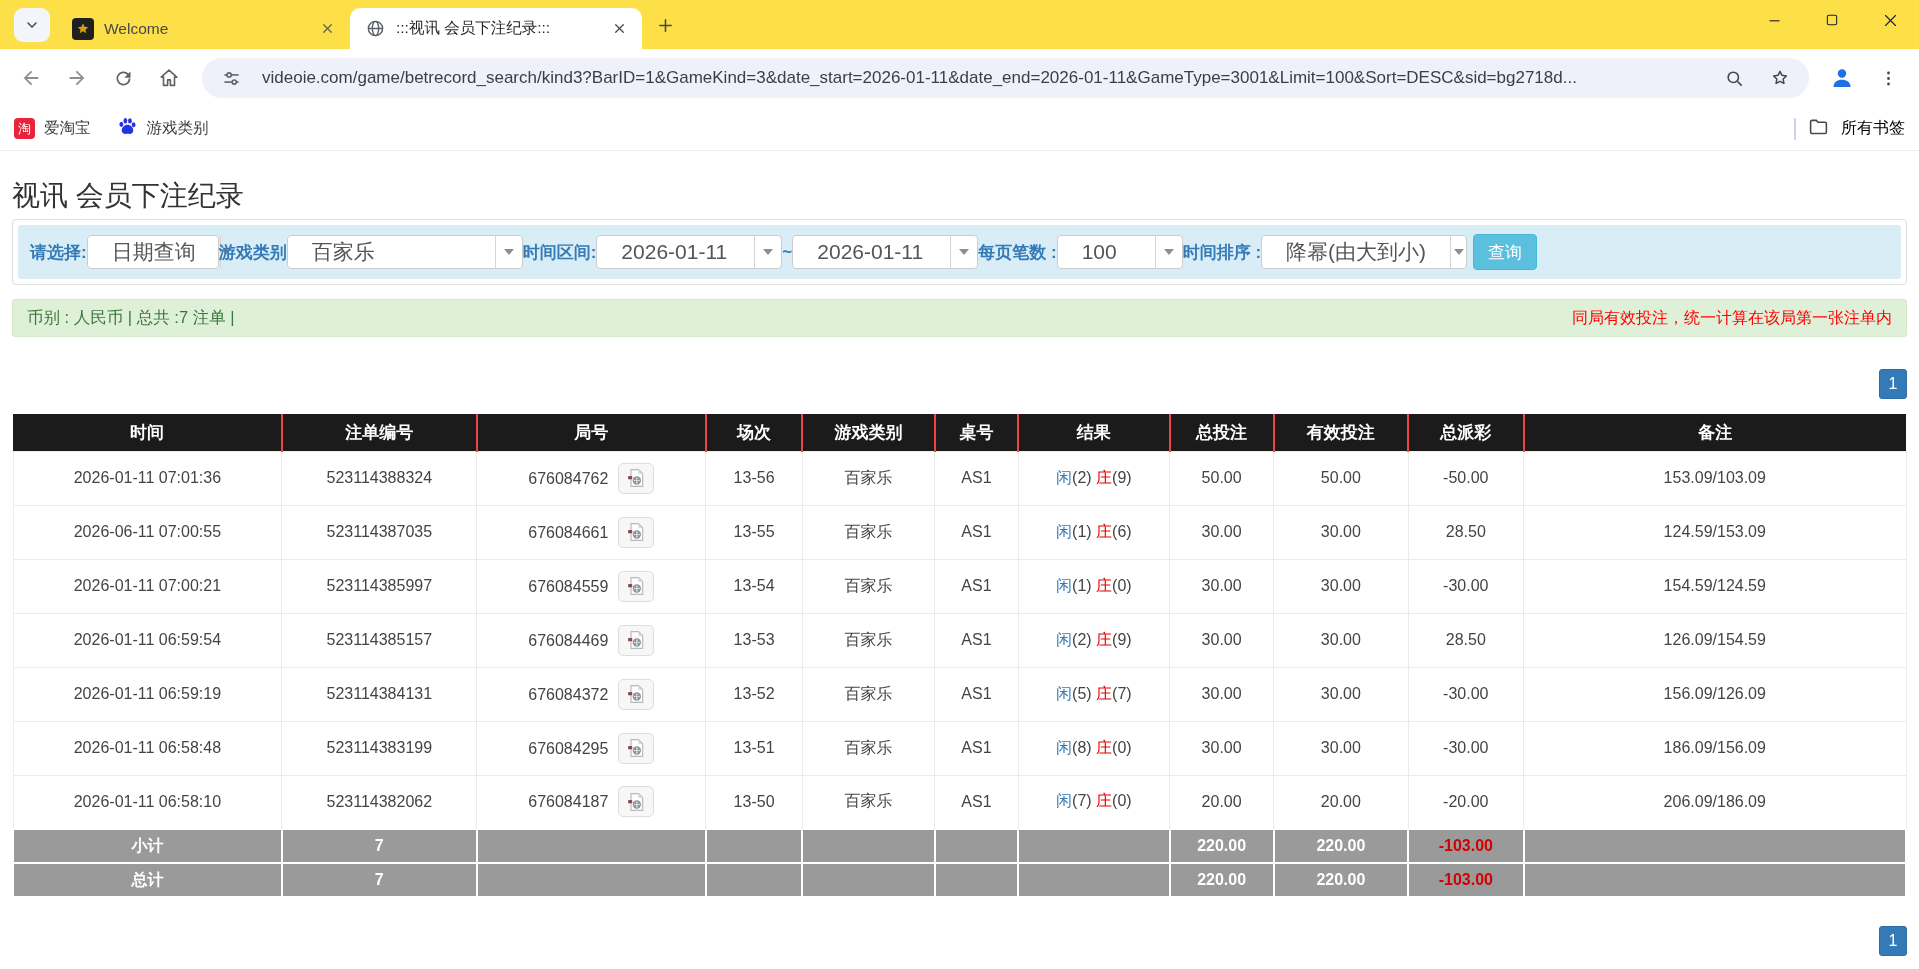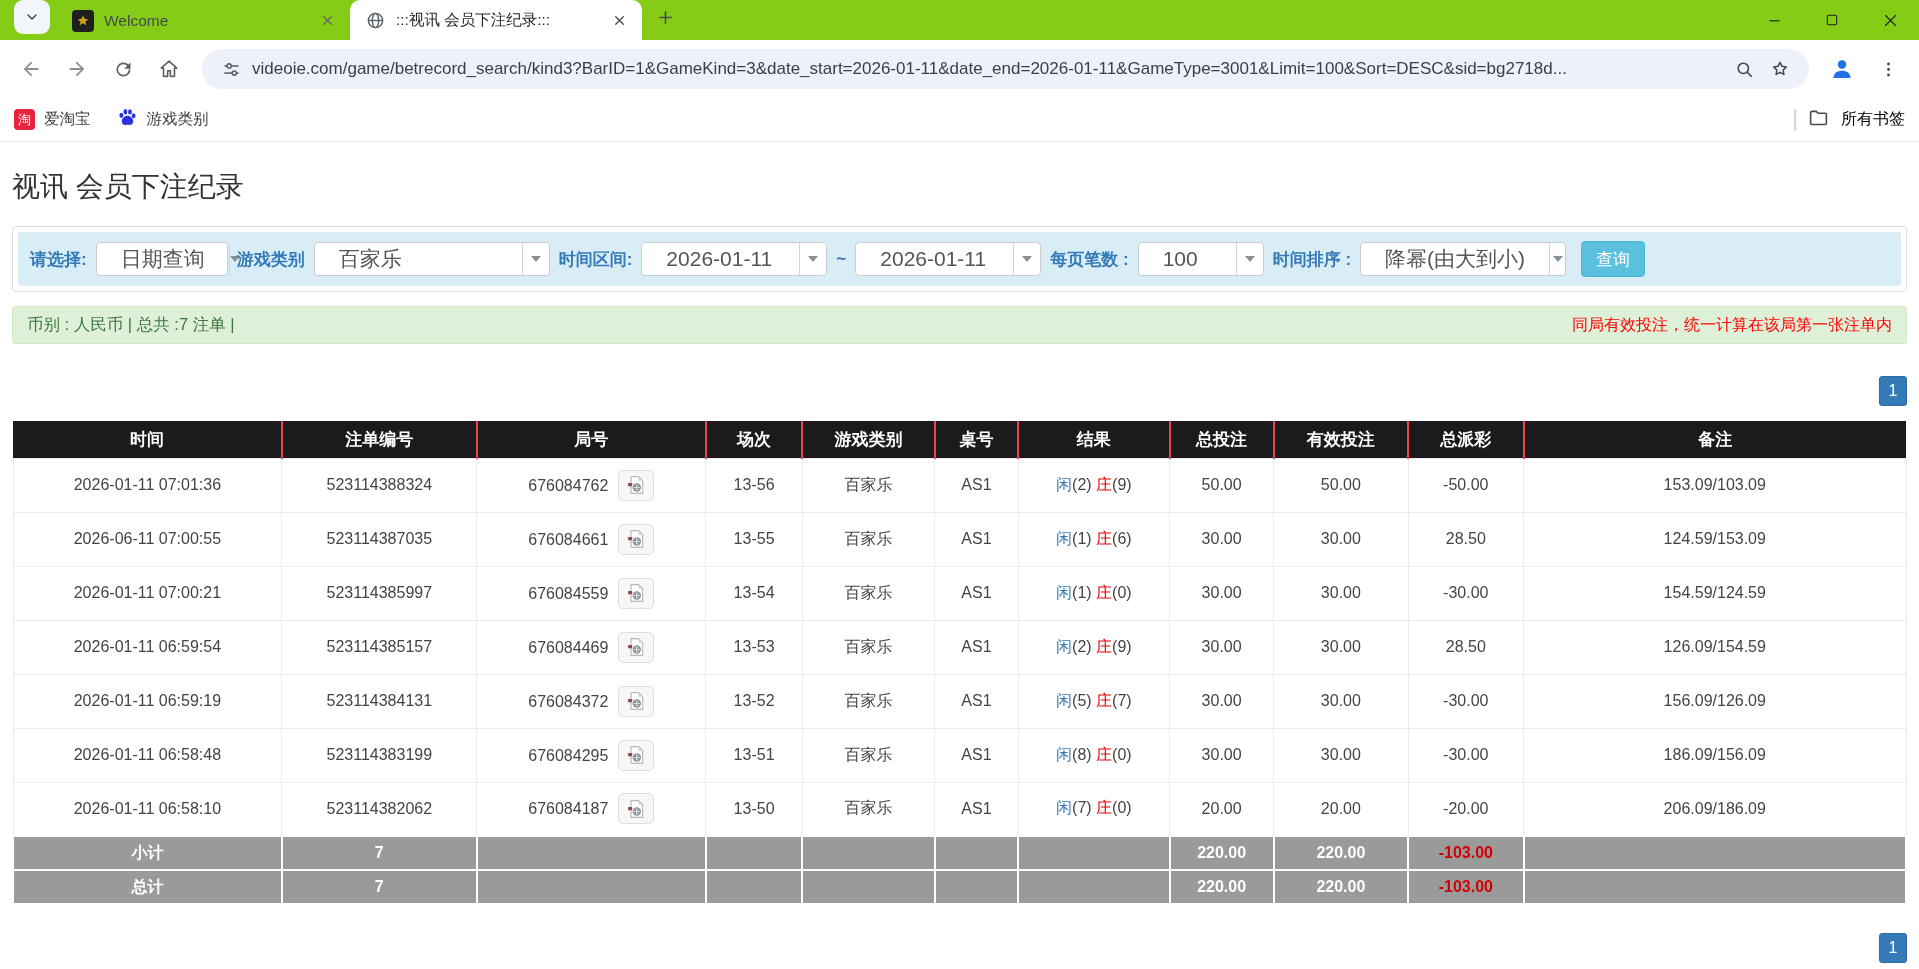--- a/index.html
+++ b/index.html
@@ -1,55 +1,55 @@
 <!DOCTYPE html>
 <html><head>
 <meta charset="utf-8">
 <style>
   * { margin:0; padding:0; box-sizing:border-box; }
   html,body { width:1919px; height:969px; overflow:hidden; background:#fff;
     font-family:"Liberation Sans","DejaVu Sans",sans-serif; }
   .screen { width:1919px; height:969px; display:flex; flex-direction:column; }
 
   
-  .tabstrip { height:40px; background:#84cc16; display:flex; position:relative; }
+  .tabstrip { height:49px; background:#fde047; display:flex; align-items:flex-end; position:relative; }
   .tab-search-btn { width:36px; height:34px; margin:0 8px 7px 14px; border:none; border-radius:9px;
     background:#f2f5f9; display:flex; align-items:center; justify-content:center; cursor:pointer; }
   .tab { height:41px; width:292px; display:flex; align-items:center; gap:10px; padding:0 12px 0 14px;
     font-size:15.5px; color:#45494e; border-radius:10px 10px 0 0; position:relative; }
   .tab.active { background:#fff; color:#1f2227; }
   .tab .tab-title { flex:1; white-space:nowrap; overflow:hidden; text-overflow:ellipsis; }
   .tab-close { width:22px; height:22px; border-radius:50%; display:flex; align-items:center; justify-content:center; }
   .favicon { width:22px; height:22px; flex:0 0 auto; display:flex; align-items:center; justify-content:center; }
   .fav-welcome { background:#1f1f1f; border-radius:4px; }
   .newtab-btn { width:34px; height:34px; margin:0 0 7px 6px; display:flex; align-items:center; justify-content:center; border-radius:50%; }
   .win-controls { position:absolute; right:0; top:0; height:40px; display:flex; }
   .win-btn { width:58px; height:40px; display:flex; align-items:center; justify-content:center; }
 
   .toolbar { height:58px; background:#fff; display:flex; align-items:center; padding:0 10px; gap:4px; }
   .nav-btn { width:42px; height:42px; border-radius:50%; display:flex; align-items:center; justify-content:center; }
   .omnibox { flex:1; height:40px; margin:0 8px; background:#eef1f9; border-radius:20px;
-    display:flex; align-items:center; padding:0 14px; gap:6px; min-width:0; }
+    display:flex; align-items:center; padding:0 14px; gap:16px; min-width:0; }
   .url-text { flex:1; font-size:17px; color:#3a3f45; white-space:nowrap; overflow:hidden; }
   .omni-icon { width:30px; height:30px; display:flex; align-items:center; justify-content:center; flex:0 0 auto; }
 
   .bookmarks-bar { height:44px; background:#fff; display:flex; align-items:center; padding:0 14px; gap:26px;
     border-bottom:1px solid #ededed; }
   .bookmark { display:flex; align-items:center; gap:9px; font-size:15.5px; color:#3a3f45; }
   .bm-taobao { width:21px; height:21px; background:#e8243d; border-radius:4px; color:#fff; font-size:13px;
     display:flex; align-items:center; justify-content:center; }
   .bookmarks-right { margin-left:auto; display:flex; align-items:center; gap:12px; }
   .bm-divider { width:2px; height:22px; background:#c9d3e8; border-radius:1px; }
 
   
   .page { flex:1; background:#fff; padding:0 12px; overflow:hidden; }
-  .page-title { font-size:28px; font-weight:500; color:#333; margin:26px 0 20px; }
+  .page-title { font-size:28px; font-weight:500; color:#333; margin:26px 0 4px; }
 
   .filter-box { border:1px solid #ddd; border-radius:4px; padding:5px; }
-  .filter-bar { background:#d9edf7; border-radius:3px; display:flex; align-items:center; padding:9px 12px; gap:9px; }
+  .filter-bar { background:#d9edf7; border-radius:3px; display:flex; align-items:center; padding:9px 12px; }
   .f-label { color:#337ab7; font-weight:bold; font-size:17px; white-space:nowrap; }
   .sel { background:#fff; border:1px solid #ccc; border-radius:4px; height:34px; display:flex; align-items:center; cursor:pointer; }
   .sel-val { padding:0 24px; font-size:21px; color:#555; flex:1; white-space:nowrap; }
   .sel-arrow { width:27px; height:100%; border-left:1px solid #d5d5d5; display:flex; align-items:center; justify-content:center; }
   .caret { width:0; height:0; border-left:5px solid transparent; border-right:5px solid transparent; border-top:6px solid #8a8f96; }
   .tilde { color:#337ab7; font-weight:bold; font-size:17px; }
   .search-btn { background:#5bc0de; color:#fff; border:1px solid #46b8da; border-radius:4px; height:36px;
     padding:0 14px; font-size:17px; cursor:pointer; margin-left:6px; }
 
   .summary-bar { margin-top:14px; background:#dff0d8; border:1px solid #d6e9c6; border-radius:3px; height:38px;

